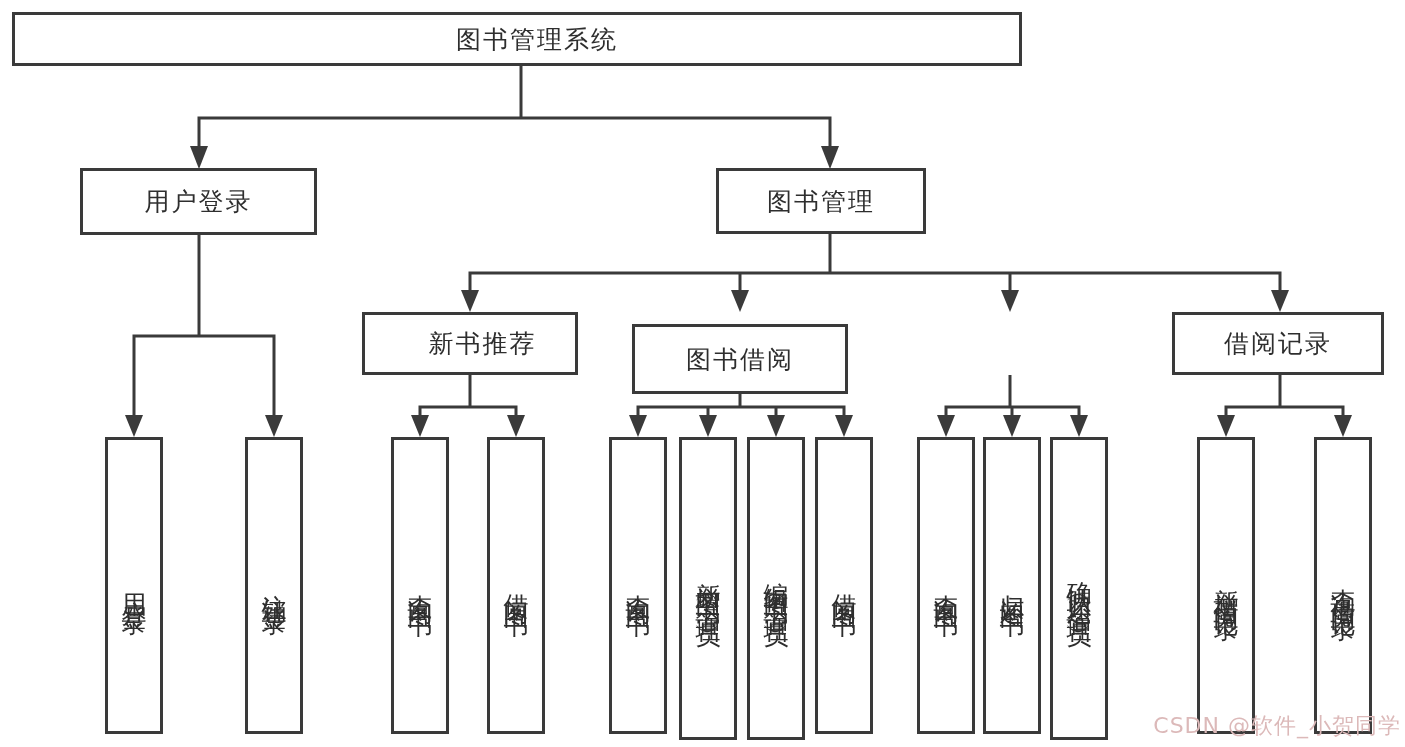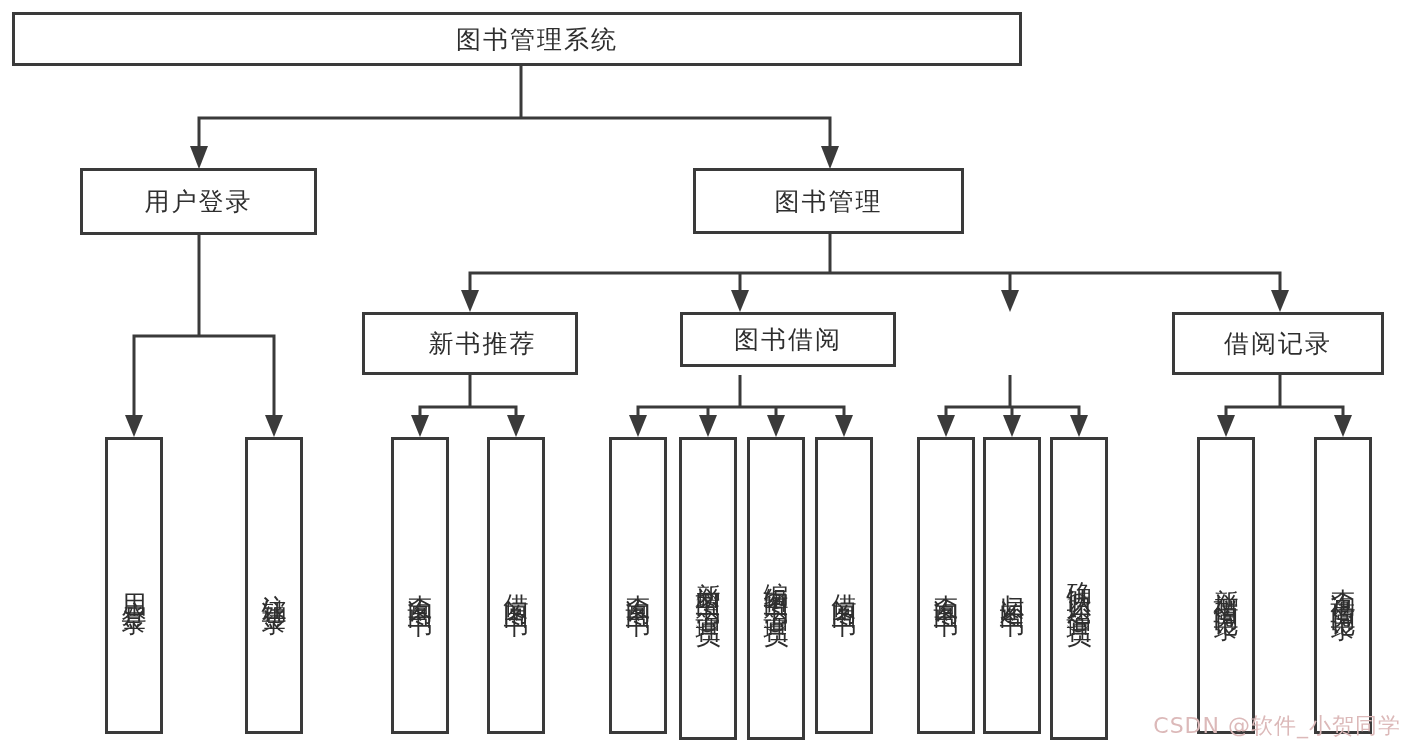--- a/index.html
+++ b/index.html
@@ -122,24 +122,24 @@
       <path d="M1280 375 L1280 407"></path>
       <path d="M1226 416 L1226 407 L1343 407 L1343 416"></path>
       <polygon points="1217,415 1235,415 1226,437"></polygon>
       <polygon points="1334,415 1352,415 1343,437"></polygon>
     </g>
   </svg>
 
   <div class="node h" style="left:12px;top:12px;width:1010px;height:54px;padding-left:40px;">图书管理系统</div>
 
   <div class="node h" style="left:80px;top:168px;width:237px;height:67px;">用户登录</div>
-  <div class="node h" style="left:693px;top:168px;width:271px;height:66px;">图书管理</div>
+  <div class="node h" style="left:716px;top:168px;width:210px;height:66px;">图书管理</div>
 
   <div class="node h" style="left:362px;top:312px;width:216px;height:63px;padding-left:25px;">新书推荐</div>
-  <div class="node h" style="left:632px;top:312px;width:216px;height:55px;margin-left:48px;">图书借阅</div>
+  <div class="node h" style="left:632px;top:324px;width:216px;height:70px;">图书借阅</div>
   <div class="node h" style="left:1172px;top:312px;width:212px;height:63px;font-family:Liberation Mono, monospace;">借阅记录</div>
 
   <div class="node v" style="left:105px;top:437px;width:58px;height:297px;">用户登录</div>
   <div class="node v" style="left:245px;top:437px;width:58px;height:297px;">注销登录</div>
 
   <div class="node v" style="left:391px;top:437px;width:58px;height:297px;">查询图书</div>
   <div class="node v" style="left:487px;top:437px;width:58px;height:297px;">借阅图书</div>
 
   <div class="node v" style="left:609px;top:437px;width:58px;height:297px;">查询图书</div>
   <div class="node v" style="left:679px;top:437px;width:58px;height:303px;">新增图书（管理员）</div>

